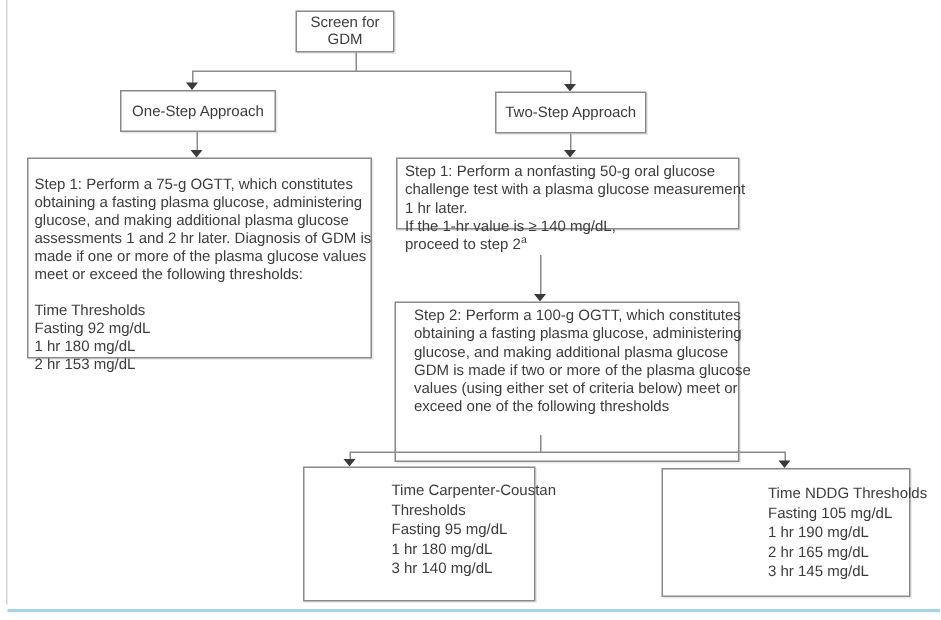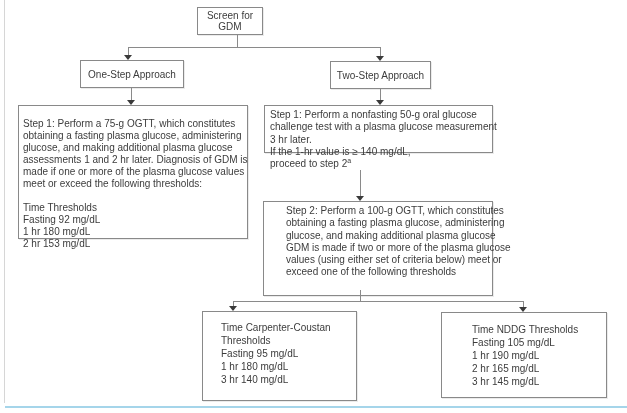--- a/index.html
+++ b/index.html
@@ -22,21 +22,21 @@
   .label-box {
     display: flex;
     align-items: center;
     justify-content: center;
     font-size: 10px;
     text-align: center;
   }
   .text-box { font-size: 10px; }
   .lh12  .line { line-height: 12px; }
   .lh123 .line { line-height: 12.3px; }
-  .lh13  .line { line-height: 13px; }
+  .lh13  .line { line-height: 13px; margin-left: 40px; }
   .line { white-space: nowrap; }
   .conn { position: absolute; background: #8a8a8a; }
   .arrow-down {
     position: absolute;
     width: 0; height: 0;
     border-left: 4px solid transparent;
     border-right: 4px solid transparent;
     border-top: 5px solid #3a3a3a;
   }
   sup { font-size: 7px; line-height: 0; }
@@ -54,21 +54,21 @@
   #box-one-step  { left: 80px;  top: 60px;  width: 104px; height: 28px; }
   #box-two-step  { left: 330px; top: 61px;  width: 101px; height: 28px; }
   #conn-v4       { left: 131px; top: 88px;  width: 1px;   height: 12px; }
   #arrow-3       { left: 127px; top: 100px; }
   #conn-v5       { left: 380px; top: 89px;  width: 1px;   height: 11px; }
   #arrow-4       { left: 376px; top: 100px; }
   #box-one-detail{ left: 18px;  top: 105px; width: 230px; height: 134px; padding: 12px 4px; }
   #box-step1     { left: 264px; top: 105px; width: 229px; height: 48px;  padding: 3px 5px; }
   #conn-v6       { left: 360px; top: 170px; width: 1px;   height: 26px; }
   #arrow-5       { left: 356px; top: 196px; }
-  #box-step2     { left: 263px; top: 201px; width: 230px; height: 95px;  padding: 3px 22px; }
+  #box-step2     { left: 263px; top: 201px; width: 230px; height: 107px;  padding: 3px 12px; }
   #conn-v7       { left: 360px; top: 290px; width: 1px;   height: 12px; }
   #conn-h2       { left: 233px; top: 301px; width: 291px; height: 1px; }
   #conn-v8       { left: 233px; top: 302px; width: 1px;   height: 5px; }
   #arrow-6       { left: 229px; top: 306px; }
   #conn-v9       { left: 523px; top: 302px; width: 1px;   height: 6px; }
   #arrow-7       { left: 519px; top: 307px; }
   #box-cc        { left: 202px; top: 311px; width: 155px; height: 90px;  padding: 9px 4px 0 18px; }
   #box-nddg      { left: 441px; top: 312px; width: 166px; height: 86px;  padding: 10px 4px 0 30px; }
 </style>
 </head>
@@ -112,21 +112,21 @@
       <div class="line">Time Thresholds</div>
       <div class="line">Fasting 92 mg/dL</div>
       <div class="line">1 hr 180 mg/dL</div>
       <div class="line">2 hr 153 mg/dL</div>
     </div>
 
   <div class="box text-box lh123" id="box-step1">
     <div>
         <div class="line">Step 1: Perform a nonfasting 50-g oral glucose</div>
         <div class="line">challenge test with a plasma glucose measurement</div>
-        <div class="line">3 hr later.</div>
+        <div class="line">1 hr later.</div>
         <div class="line">If the 1-hr value is ≥ 140 mg/dL,</div>
       </div>
     <div class="line">
       <span>proceed to step 2</span><sup>a</sup>
     </div>
   </div>
 
   <div class="conn" id="conn-v6"></div>
   <div class="arrow-down" id="arrow-5"></div>
 

